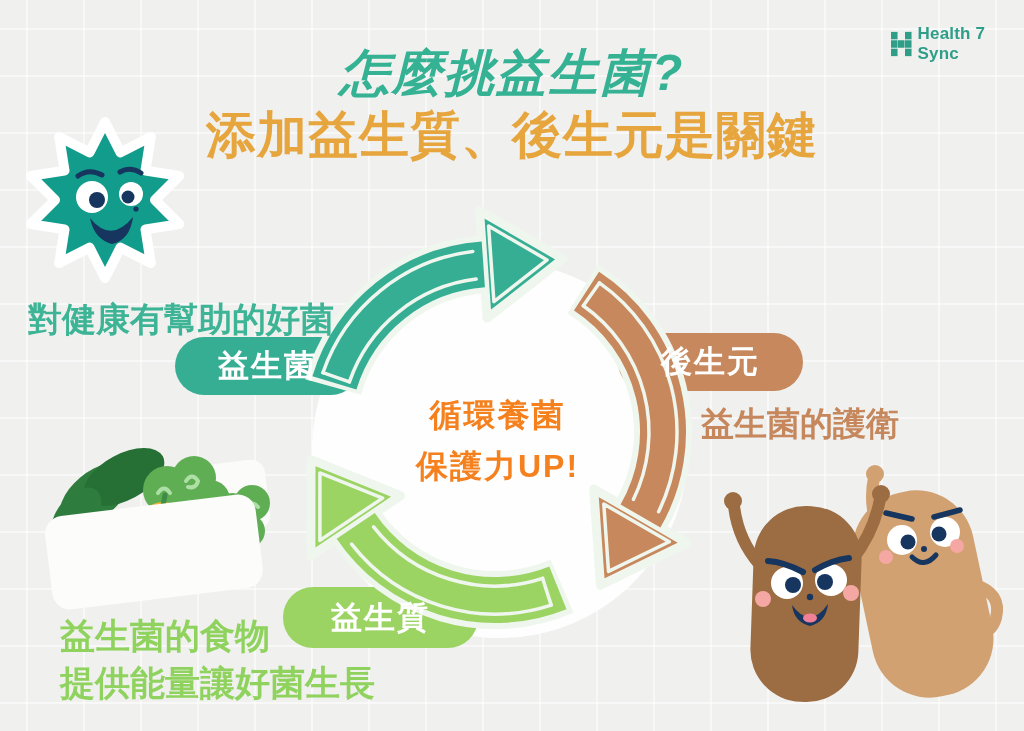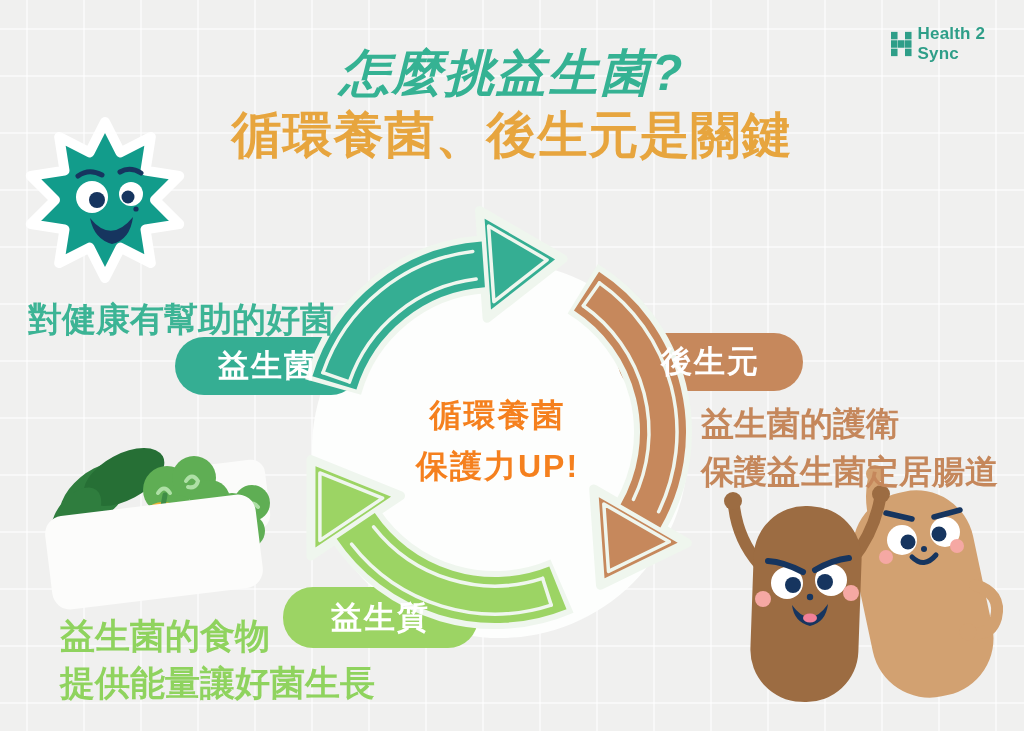--- a/index.html
+++ b/index.html
@@ -176,33 +176,32 @@
       <g fill="#2E9E88">
         <rect x="0" y="1" width="7" height="8"></rect>
           <rect x="0" y="10" width="7" height="8"></rect>
           <rect x="0" y="19" width="7" height="8"></rect>
         <rect x="15" y="1" width="7" height="8"></rect>
           <rect x="15" y="10" width="7" height="8"></rect>
           <rect x="15" y="19" width="7" height="8"></rect>
         <rect x="7.5" y="10" width="7" height="8"></rect>
       </g>
     </svg>
-    <span>Health 2 Sync</span>
+    <span>Health 7 Sync</span>
   </div>
 
   <div class="txt title">怎麼挑益生菌?</div>
-  <div class="txt subtitle">循環養菌、後生元是關鍵</div>
+  <div class="txt subtitle">添加益生質、後生元是關鍵</div>
 
   <div class="txt desc-teal">對健康有幫助的好菌</div>
   <div class="pill-label pill-teal-label">益生菌</div>
 
   <div class="pill-label pill-brown-label">後生元</div>
   <div class="txt desc-brown">
     <div>益生菌的護衛</div>
-    <div>保護益生菌定居腸道</div>
   </div>
 
   <div class="pill-label pill-green-label">益生質</div>
   <div class="txt desc-green">
     <div>益生菌的食物</div>
     <div>提供能量讓好菌生長</div>
   </div>
 
   <div class="center-text">
     <div>循環養菌</div>

